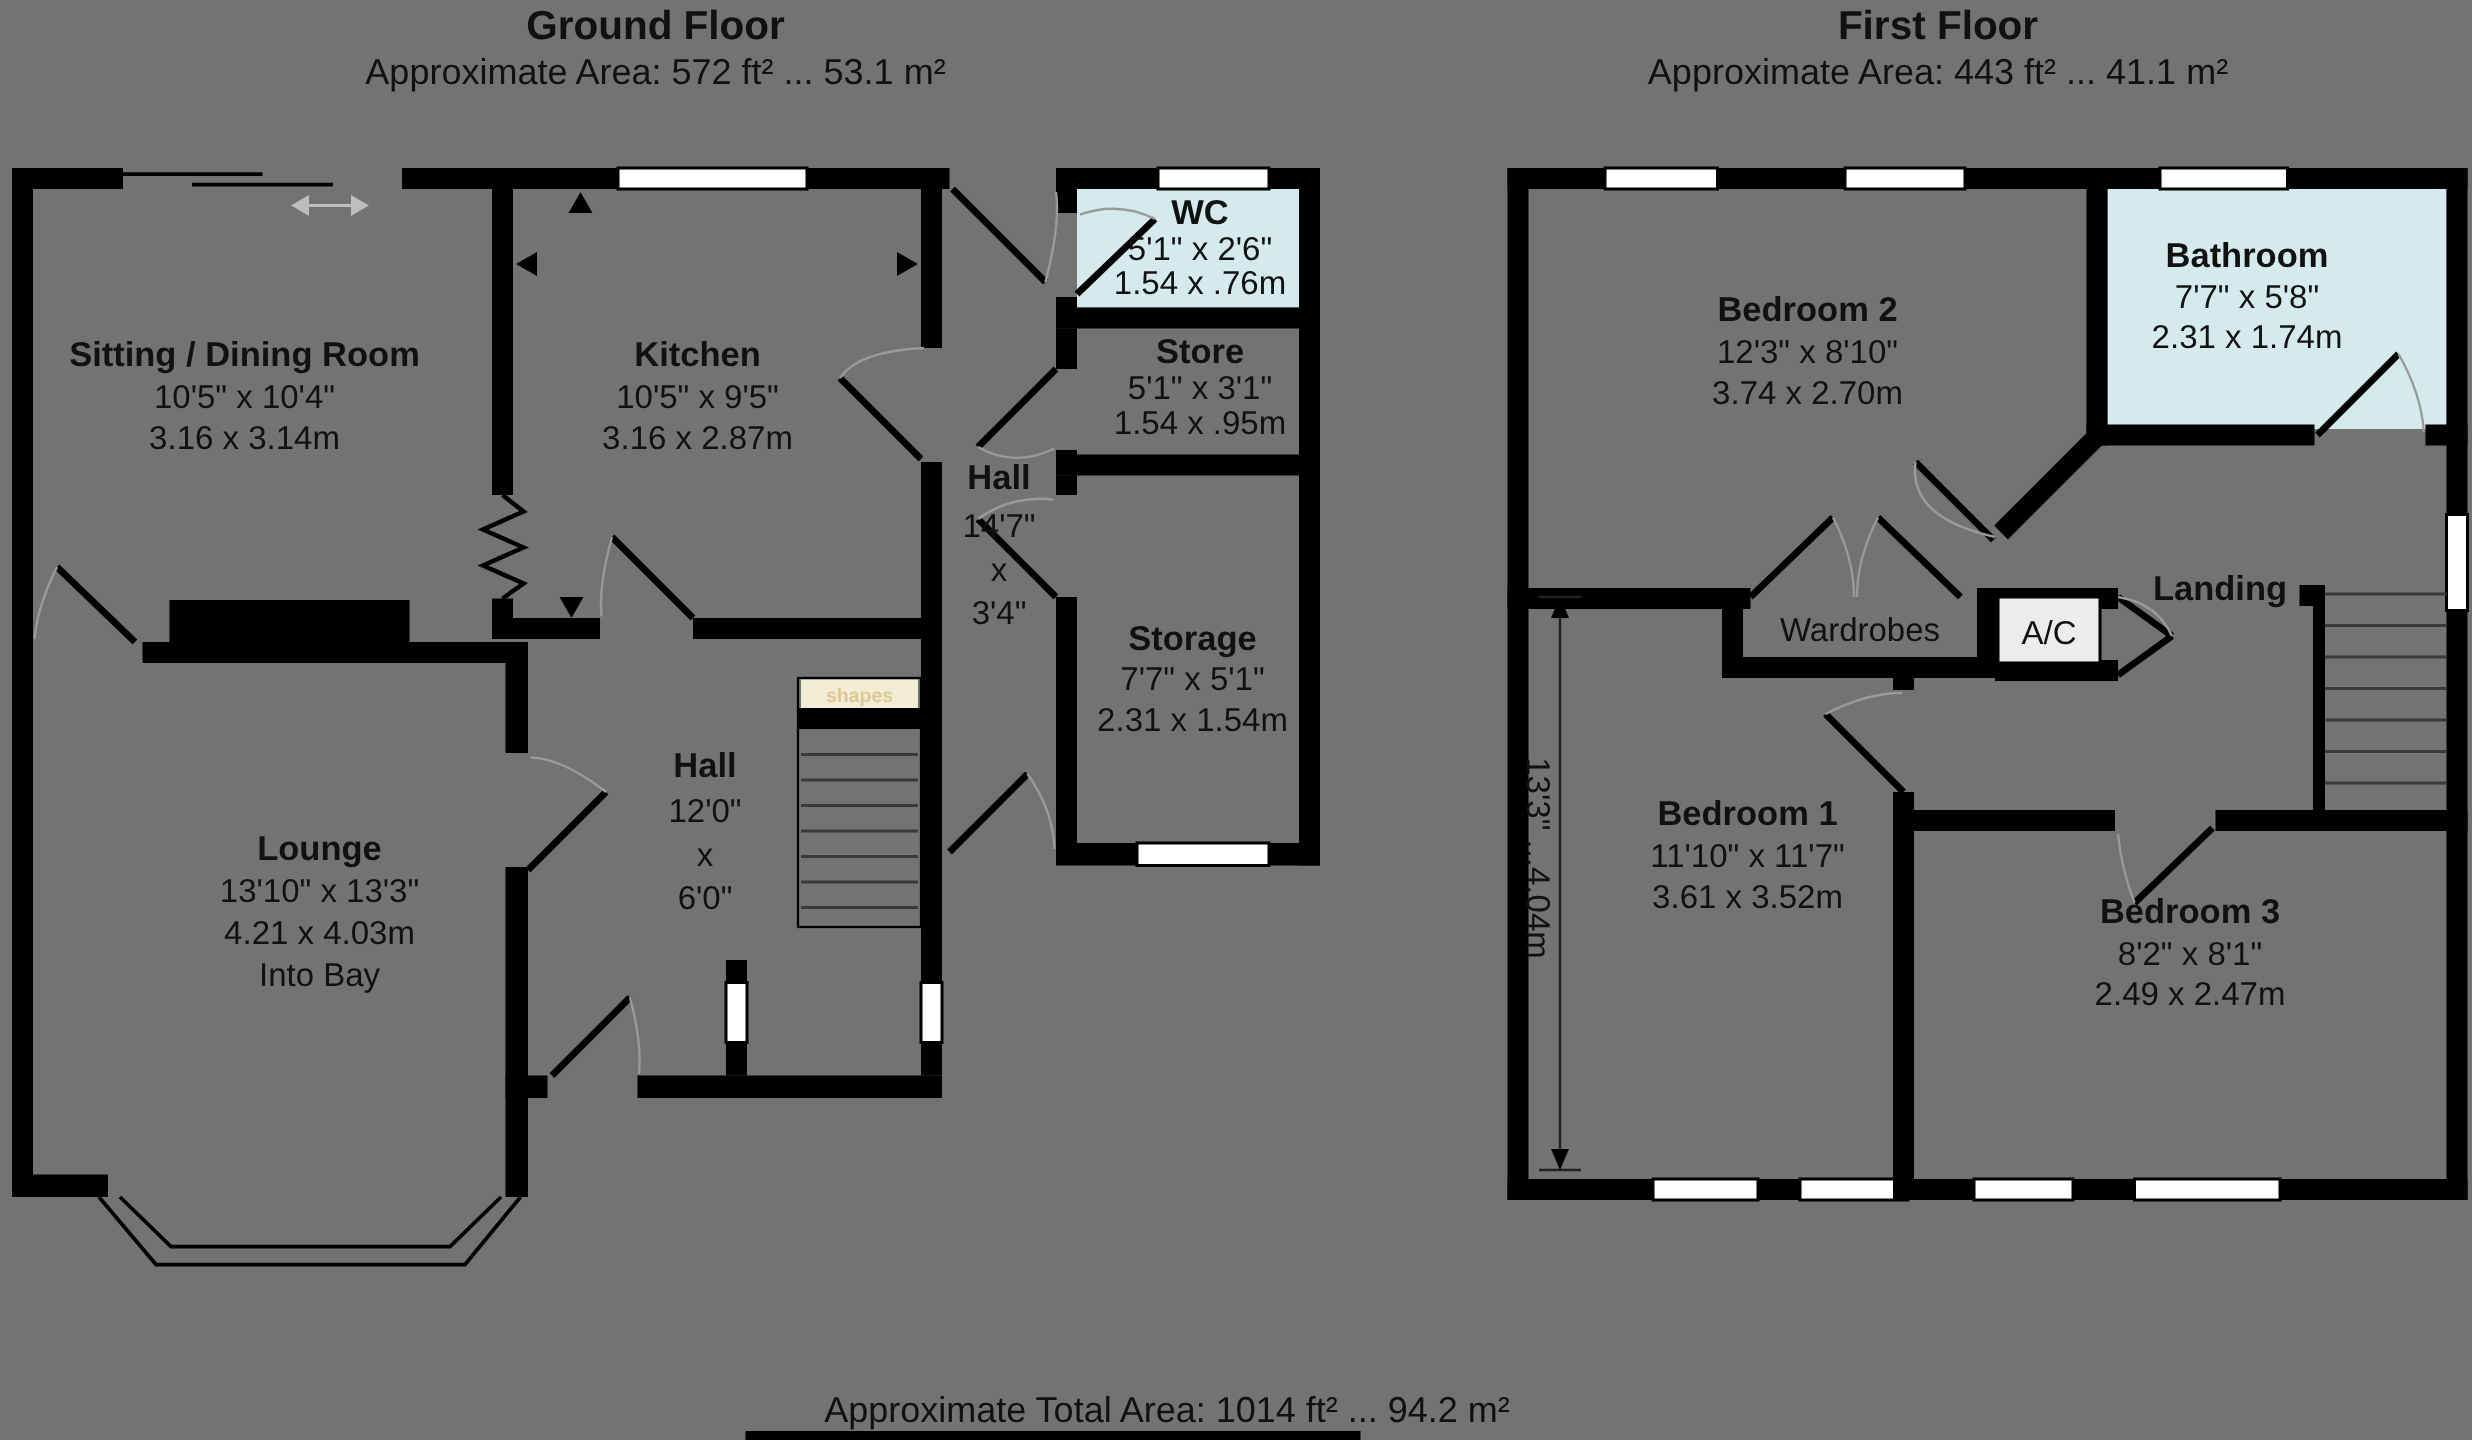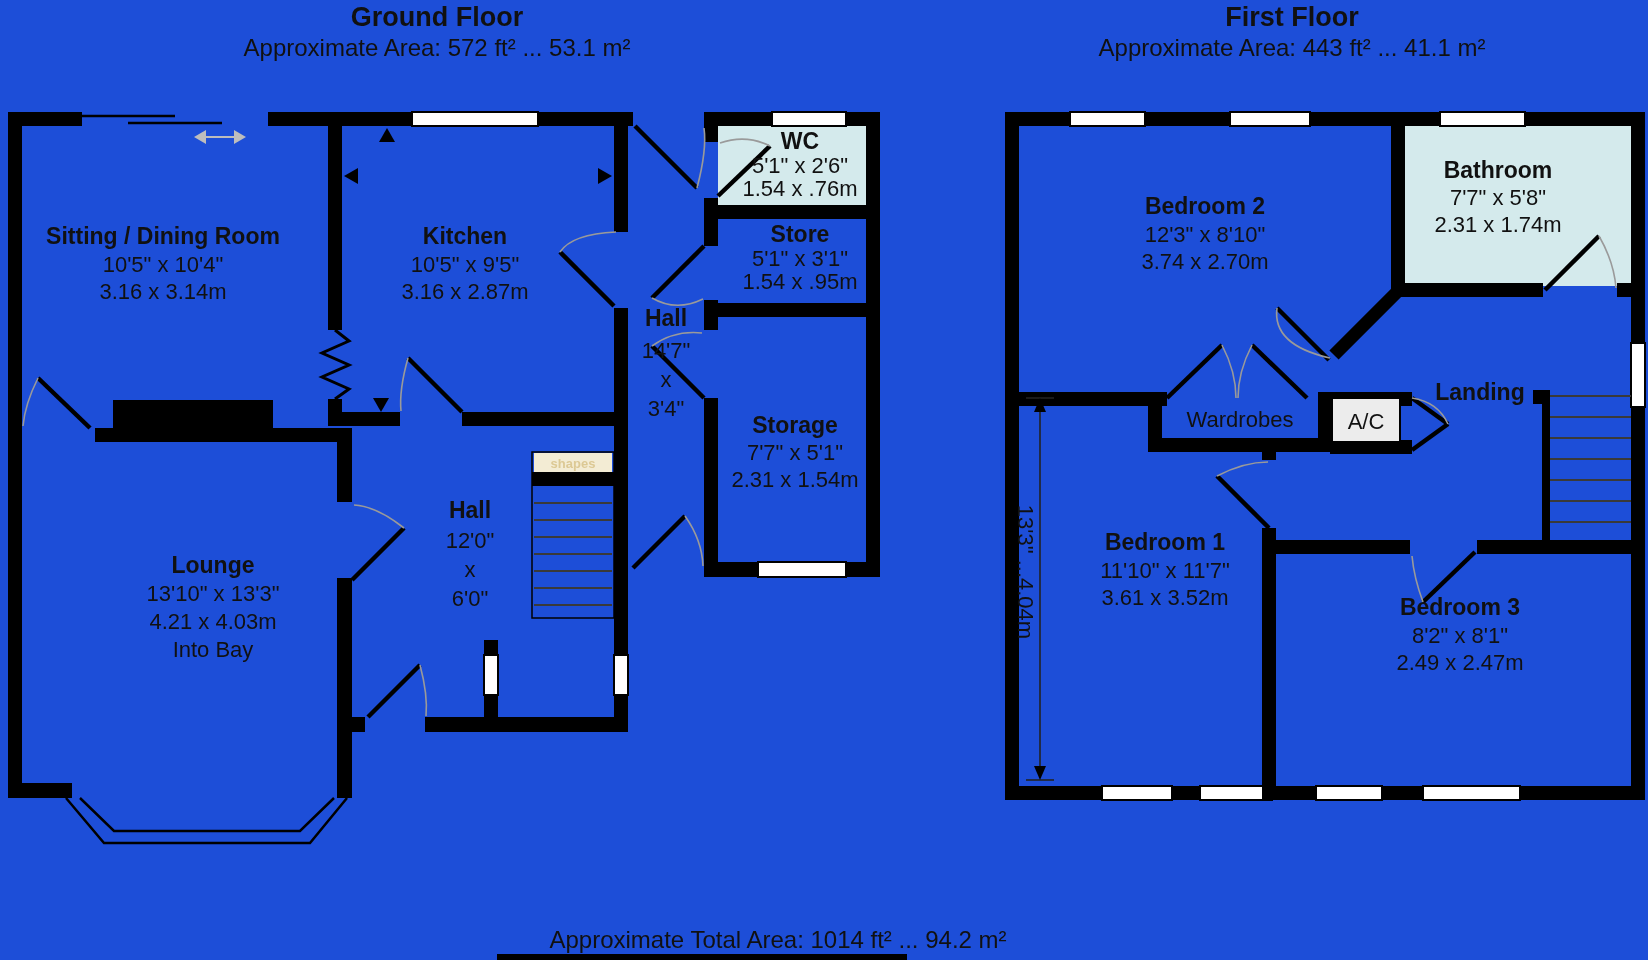--- a/index.html
+++ b/index.html
@@ -1,16 +1,16 @@
 <!DOCTYPE html>
 <html><head>
 <meta charset="utf-8">
 <style>
   html,body{margin:0;padding:0;background:#ffffff;}
-  .page{position:relative;width:1648px;height:960px;background:#1d4ed8;overflow:hidden;
+  .page{position:relative;width:1648px;height:960px;background:#737373;overflow:hidden;
         font-family:"Liberation Sans", sans-serif;}
   svg{display:block}
   text{fill:#111111;}
   .room-name{font-weight:bold;font-size:23px;}
   .room-dim{font-size:22px;}
   .floor-title{font-weight:bold;font-size:27px;}
   .floor-area{font-size:24px;}
   .footer-text{font-size:24px;}
   .watermark{font-size:13px;fill:#d9c38a;opacity:.85;font-weight:bold;}
   .wall{fill:#000000;}

